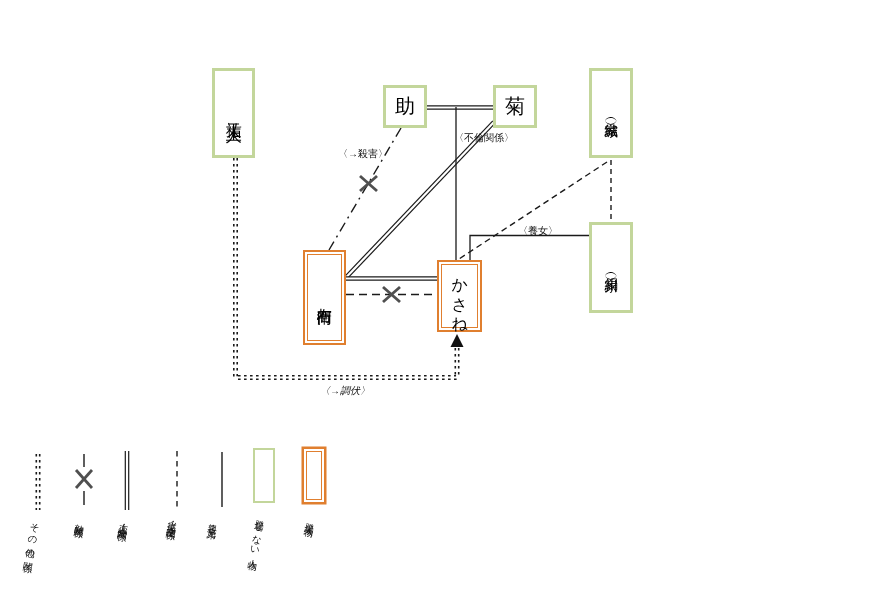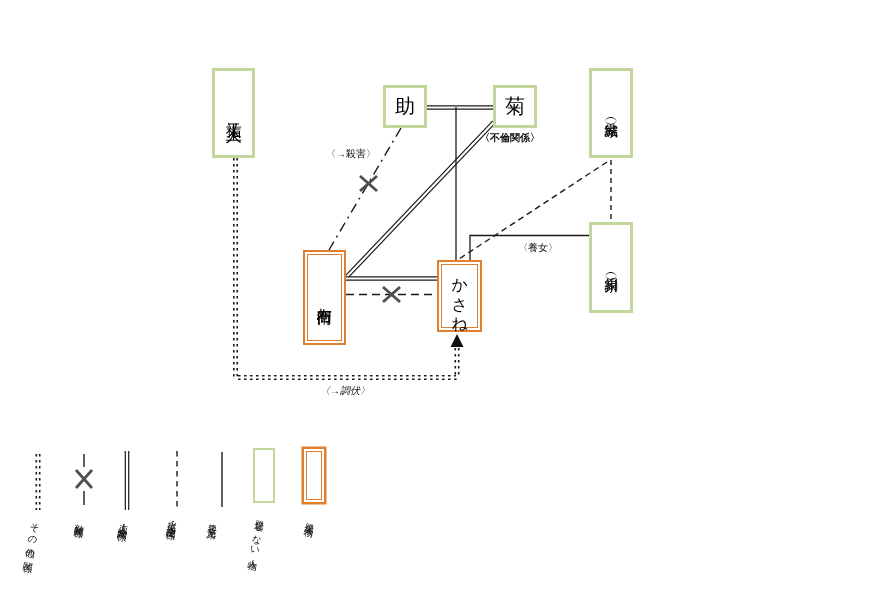--- a/index.html
+++ b/index.html
@@ -111,23 +111,23 @@
   </div>
 
   <div class="node present" style="left:307px;top:254px;width:35px;height:87px;">
     <span class="v" style="font-size:15px;letter-spacing:1px;">与右衛門</span>
   </div>
 
   <div class="node present" style="left:441px;top:264px;width:37px;height:64px;">
     <span class="v" style="font-size:16px;letter-spacing:1px;">かさね</span>
   </div>
 
-  <span class="rel-label" style="left:326px;top:147px;">〈→殺害〉</span>
-  <span class="rel-label" style="left:480px;top:131px;font-weight:bold;">〈不倫関係〉</span>
-  <span class="rel-label" style="left:518px;top:241px;">〈養女〉</span>
+  <span class="rel-label" style="left:338px;top:147px;">〈→殺害〉</span>
+  <span class="rel-label" style="left:454px;top:131px;">〈不倫関係〉</span>
+  <span class="rel-label" style="left:518px;top:224px;">〈養女〉</span>
   <span class="rel-label" style="left:320px;top:384px;font-style:italic;">〈→調伏〉</span>
 
   <div class="leg-box absent" style="left:253px;top:448px;width:22px;height:55px;"></div>
   <div class="leg-box present" style="left:306px;top:451px;width:16px;height:49px;"></div>
 
   <span class="leg-label" style="left:32px;top:517px;">その他の関係</span>
   <span class="leg-label" style="left:77px;top:517px;">敵対関係</span>
   <span class="leg-label" style="left:121px;top:516px;">恋人・夫婦関係</span>
   <span class="leg-label" style="left:170px;top:513px;">主従・元主従関係</span>
   <span class="leg-label" style="left:210px;top:517px;">親子・兄弟</span>

